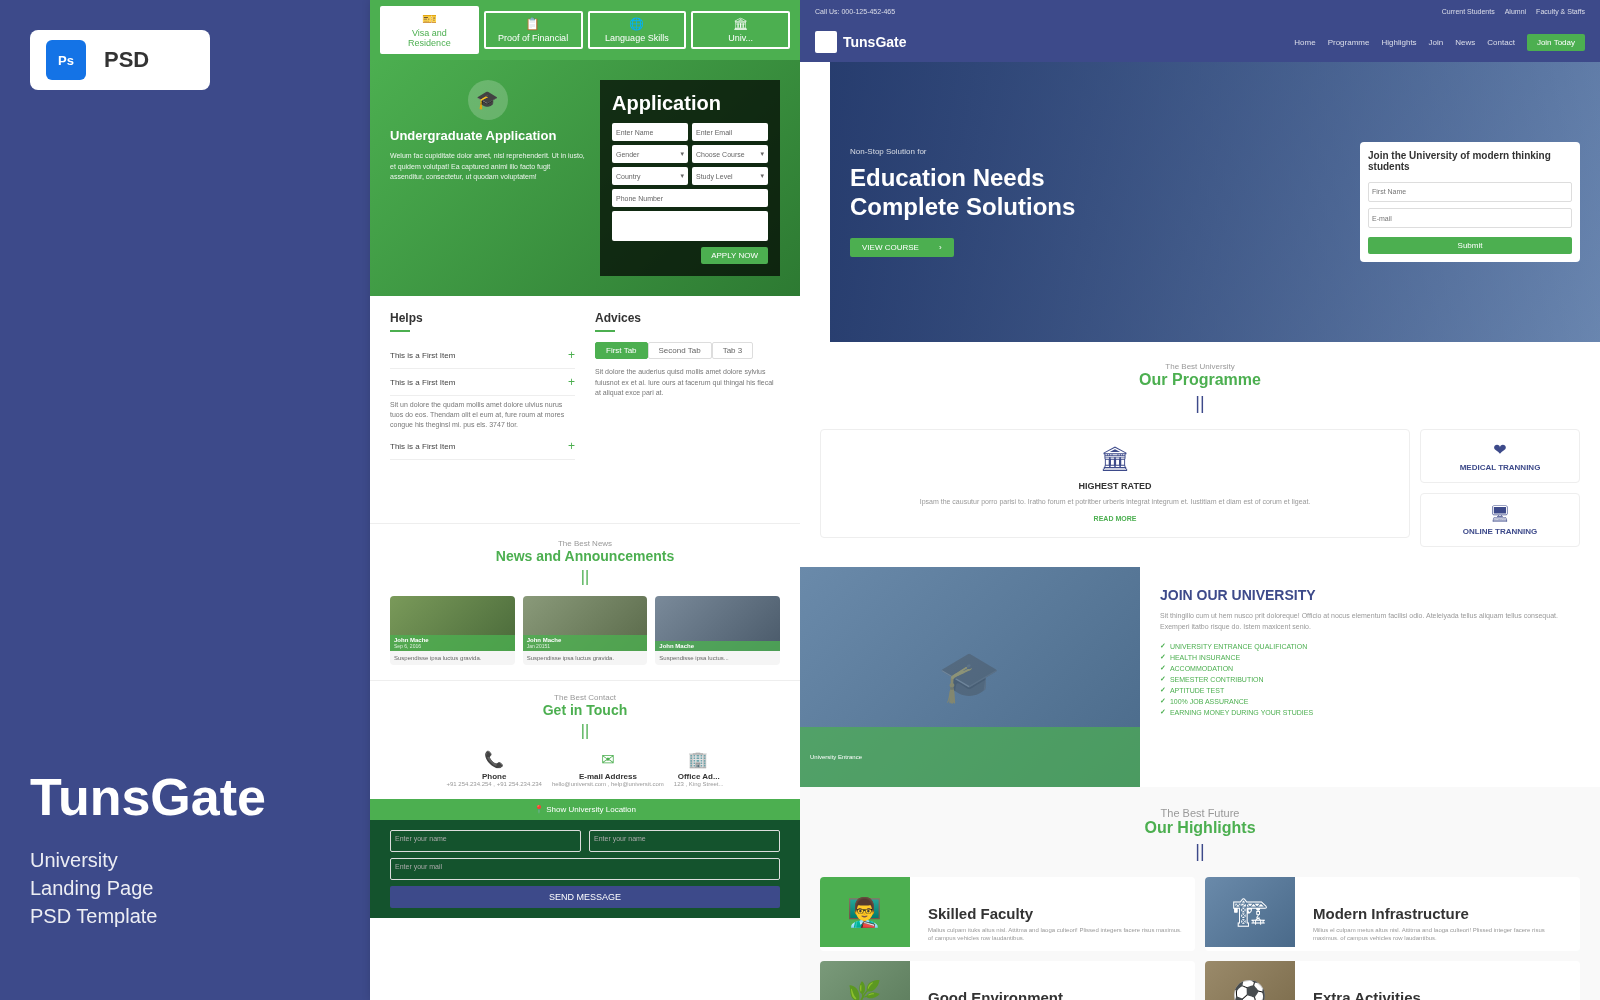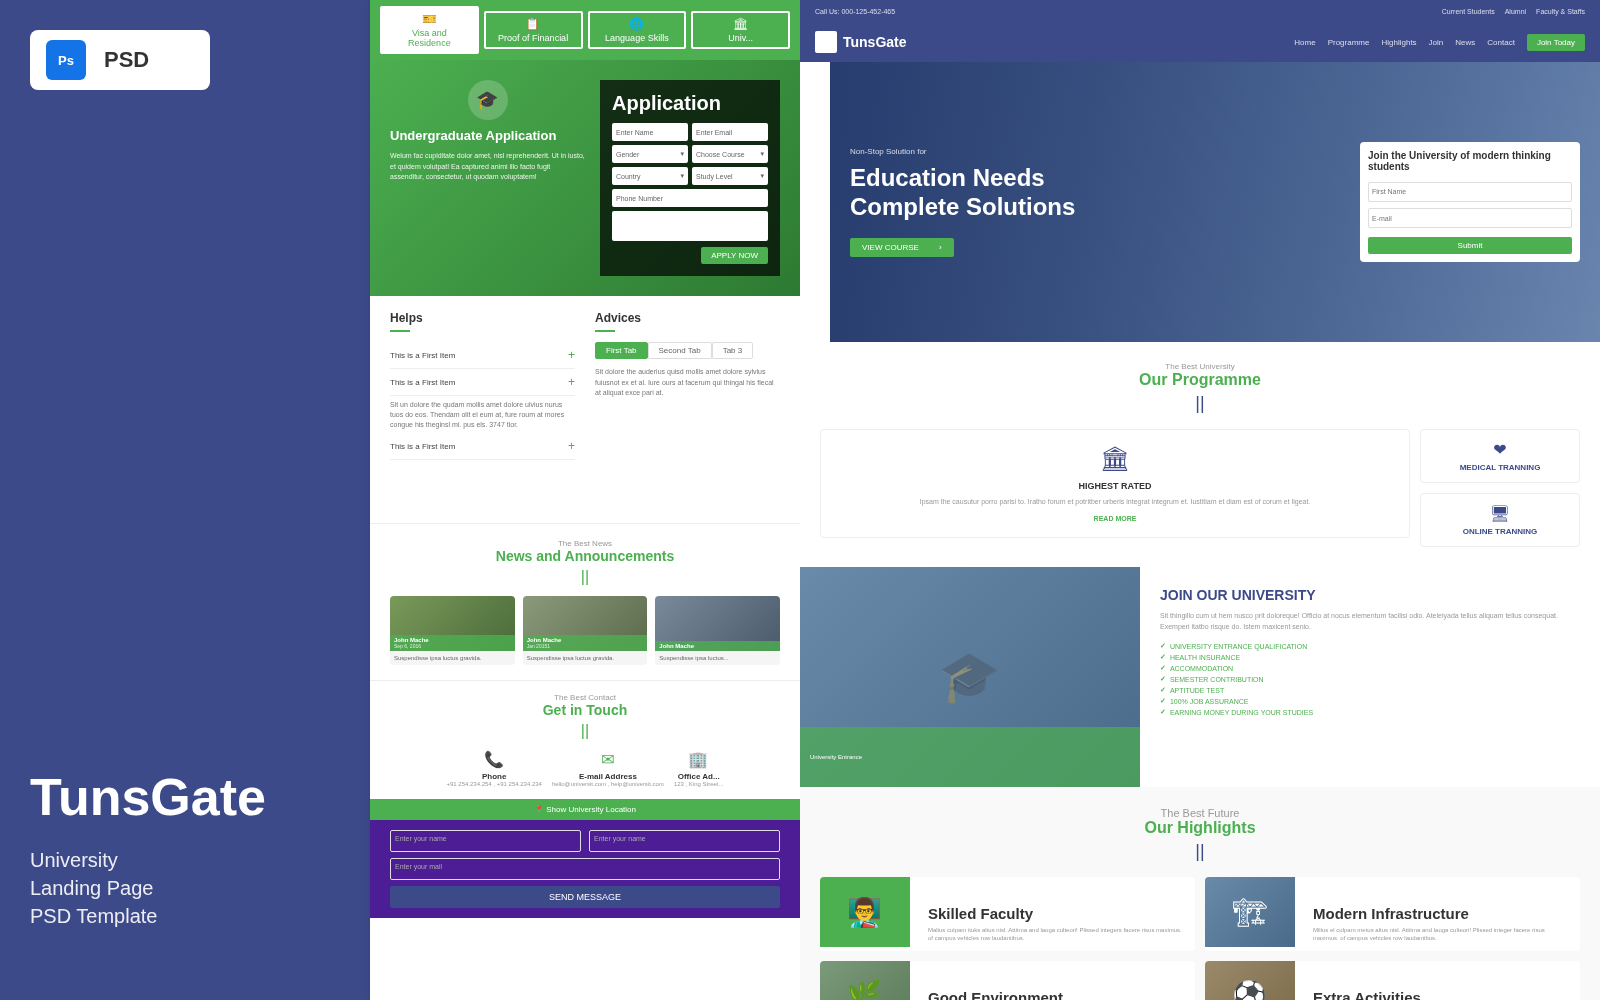--- a/index.html
+++ b/index.html
@@ -387,21 +387,21 @@
     .lp-map-bar {
       background: #4caf50;
       color: white;
       font-size: 8px;
       text-align: center;
       padding: 6px;
     }
 
     
     .lp-contact-form {
-      background: #4c1d95;
+      background: #14532d;
       padding: 10px 20px;
     }
     .lp-cf-row {
       display: flex;
       gap: 8px;
       margin-bottom: 6px;
     }
     .lp-cf-input {
       flex: 1;
       border: 1px solid #ddd;

